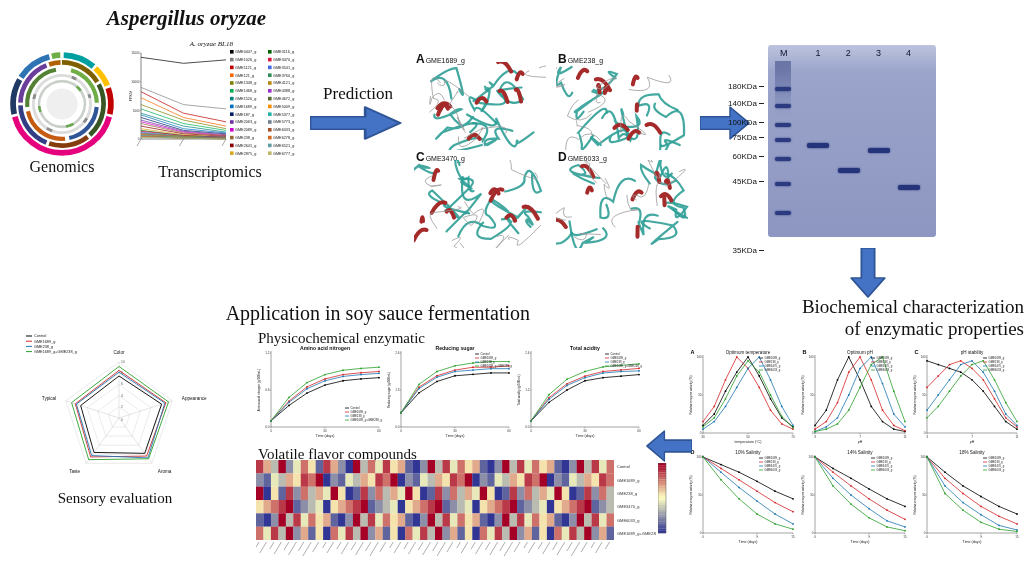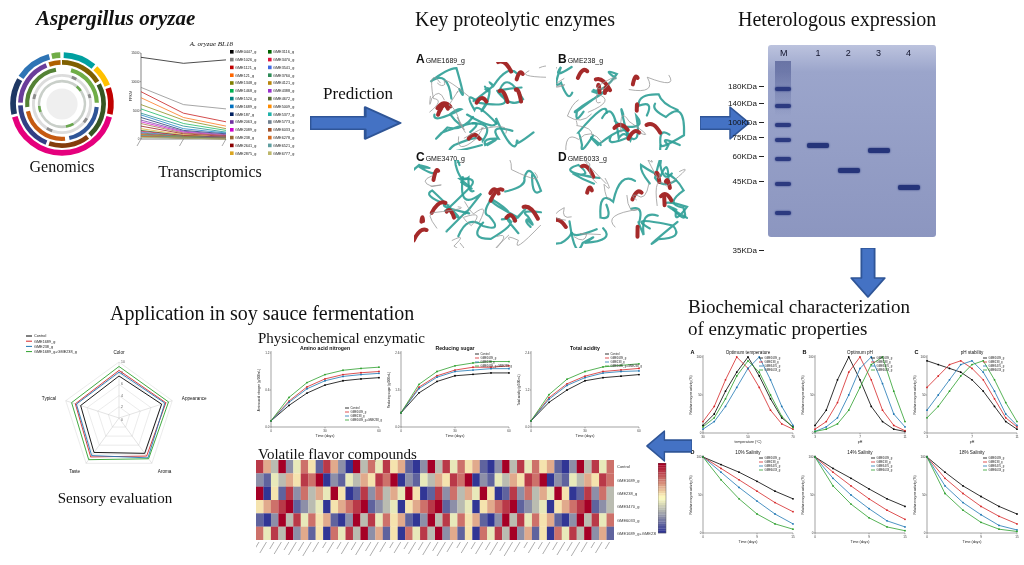--- a/index.html
+++ b/index.html
@@ -1,19 +1,19 @@
 <!DOCTYPE html>
 <html><head>
 <meta charset="utf-8">
 <style>
 *{margin:0;padding:0;box-sizing:border-box;}
 body{background:#fff;}
 .canvas{position:relative;width:1024px;height:565px;background:#fff;font-family:"Liberation Sans",sans-serif;color:#111;overflow:hidden;}
 .abs{position:absolute;}
-.title{position:absolute;font-size:20px;text-align:left;font-family:"Liberation Serif",serif;}
+.title{position:absolute;font-size:20px;text-align:right;font-family:"Liberation Serif",serif;}
 .italic{font-style:italic;font-weight:bold;font-size:21px;}
 .sublabel{position:absolute;font-size:16px;text-align:center;font-family:"Liberation Serif",serif;}
 .subhead{position:absolute;font-size:15px;font-family:"Liberation Serif",serif;}
 .arrow-label{position:absolute;font-size:17px;text-align:center;font-family:"Liberation Serif",serif;}
 .trans-title{position:absolute;left:0;top:0;width:105px;text-align:right;font-size:7px;font-style:italic;font-family:"Liberation Serif",serif;}
 .protein-label{position:absolute;font-size:12px;font-weight:bold;}
 .pl-gene{font-size:7px;font-weight:normal;margin-left:1px;}
 #gel{background:linear-gradient(180deg,#bcc3de 0%,#9ba5cb 14%,#8c96c0 100%);border-radius:3px;}
 .lane-label{position:absolute;top:3px;font-size:9px;color:#10122b;}
 .marker-band{position:absolute;width:16px;height:4px;background:#2c3a80;border-radius:2px;box-shadow:0 0 2px #2c3a80;}
@@ -22,22 +22,20 @@
 .mw-label{position:absolute;right:0;font-size:8px;color:#111;white-space:nowrap;}
 .mw-label::after{content:"";display:inline-block;width:5px;border-top:1.5px solid #222;margin-left:2px;vertical-align:middle;}
 svg text{font-family:"Liberation Sans",sans-serif;}
 </style>
 </head>
 <body>
 
 <div class="canvas">
 
   <div class="title italic" style="left:36px;top:6px;width:230px">Aspergillus oryzae</div>
-  <div class="title" style="left:415px;top:8px;width:290px">Key proteolytic enzymes</div>
-  <div class="title" style="left:738px;top:8px;width:270px">Heterologous expression</div>
 
   <svg id="circos" class="abs" style="left:8px;top:50px" width="108" height="108">
       <path d="M101.21445438900966,66.65107492461121 A48.879999999999995,48.879999999999995 0 0 1 6.785545610990354,66.65107492461122" fill="none" stroke="#e5007d" stroke-width="5.72"></path>
       <path d="M6.188145276131586,64.16272344717207 A48.879999999999995,48.879999999999995 0 0 1 11.668678263016645,29.559999999999995" fill="none" stroke="#1f3864" stroke-width="5.72"></path>
       <path d="M13.005782638827675,27.37804396846548 A48.879999999999995,48.879999999999995 0 0 1 41.34892507538879,6.785545610990347" fill="none" stroke="#2e74b5" stroke-width="5.72"></path>
       <path d="M43.8372765528279,6.188145276131586 A48.879999999999995,48.879999999999995 0 0 1 52.294112601181716,5.149776375306608" fill="none" stroke="#70ad47" stroke-width="5.72"></path>
       <path d="M55.705887398818255,5.149776375306601 A48.879999999999995,48.879999999999995 0 0 1 85.41945836147804,16.555747620344356" fill="none" stroke="#00a0a0" stroke-width="5.72"></path>
       <path d="M87.33607983985493,18.25143106485495 A48.879999999999995,48.879999999999995 0 0 1 99.32074681122457,35.68922971383022" fill="none" stroke="#ffc000" stroke-width="5.72"></path>
       <path d="M100.2169479752946,38.086228610134185 A48.879999999999995,48.879999999999995 0 0 1 101.81185472386841,64.16272344717207" fill="none" stroke="#c00000" stroke-width="5.72"></path>
       <path d="M54,12.399999999999999 A41.6,41.6 0 0 1 89.27880080010732,31.955358607898674" fill="none" stroke="#7f6000" stroke-width="4.68"></path>

